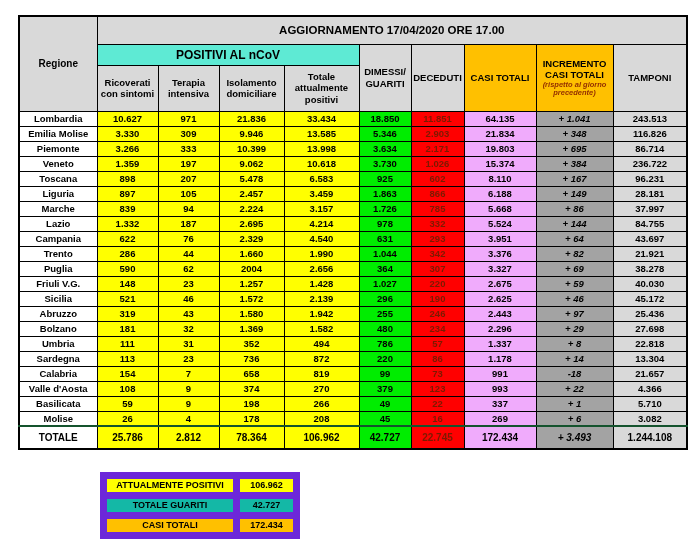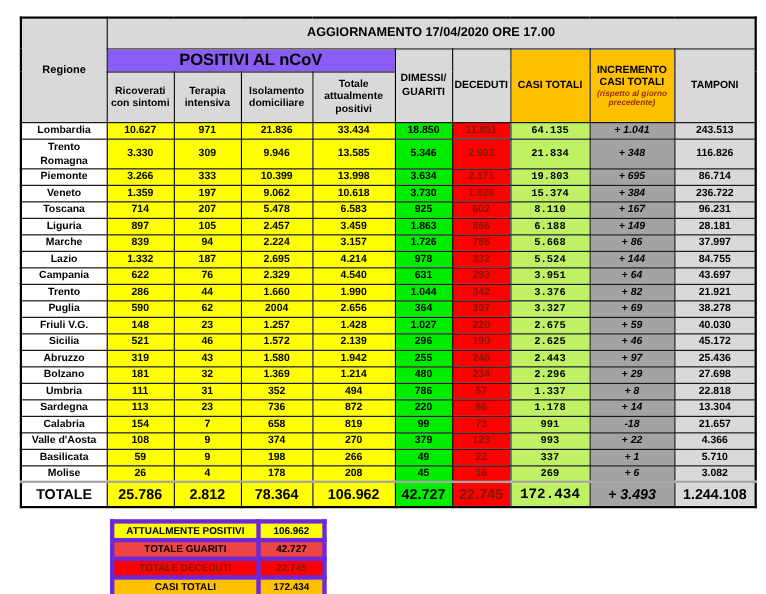--- a/index.html
+++ b/index.html
@@ -36,22 +36,22 @@
     color: #000;
   }
   th.region-head {
     background: #d9d9d9;
     font-size: 10px;
     font-weight: bold;
     border-right: 2px solid #000;
   }
   th.group {
     height: 21px;
-    background: #8b5cf6;
-    font-size: 15px;
+    background: #5eead4;
+    font-size: 12px;
     font-weight: bold;
   }
   tr.colheads th { height: 46px; }
   th.subhead {
     background: #d9d9d9;
     font-size: 9.5px;
     font-weight: bold;
     line-height: 11.5px;
   }
   th.subhead.orange { background: #ffc000; }
@@ -68,49 +68,49 @@
   tbody td {
     font-size: 9.5px;
     font-weight: bold;
     color: #000;
     line-height: 13px;
   }
   td.region { background: #ffffff; border-right: 2px solid #000; }
   td.c-yellow { background: #ffff00; }
   td.c-green  { background: #00ed00; }
   td.c-red    { background: #ff0000; color: #7b1a00; }
-  td.c-orange { background: #bef264; font-family: Liberation Mono, monospace; }
+  td.c-orange { background: #f0abfc; }
   td.c-incr   { background: #a3a3a3; font-style: italic; }
   td.c-gray   { background: #d9d9d9; }
   tbody tr.total { height: 23px; }
   tbody tr.total td {
-    border-top: 2px solid #a3a3a3;
-    font-size: 13px;
+    border-top: 2px solid #14532d;
+    font-size: 10px;
   }
   table.summary {
     position: absolute;
     left: 100px;
     top: 472px;
     border-collapse: collapse;
     table-layout: fixed;
     border: 2px solid #000;
   }
   table.summary td {
-    border: 4px solid #6d28d9;
+    border: 7px solid #6d28d9;
     height: 14px;
     font-size: 9px;
     font-weight: bold;
     text-align: center;
     vertical-align: middle;
     color: #000;
   }
   table.summary td.lbl { width: 133px; }
   table.summary td.val { width: 60px; }
   table.summary td.s-yellow { background: #ffff00; }
-  table.summary td.s-green  { background: #ef4444; }
+  table.summary td.s-green  { background: #14b8a6; }
   table.summary td.s-red    { background: #ff0000; color: #7b1a00; }
   table.summary td.s-orange { background: #ffc000; }
 </style>
 </head>
 <body>
 
 <div class="page">
 
   <table class="main">
     <colgroup>
@@ -155,21 +155,21 @@
           <td class="c-yellow">971</td>
           <td class="c-yellow">21.836</td>
           <td class="c-yellow">33.434</td>
           <td class="c-green">18.850</td>
           <td class="c-red">11.851</td>
           <td class="c-orange">64.135</td>
           <td class="c-incr">+ 1.041</td>
           <td class="c-gray">243.513</td>
         </tr>
         <tr>
-          <td class="region">Trento Romagna</td>
+          <td class="region">Emilia Molise</td>
           <td class="c-yellow">3.330</td>
           <td class="c-yellow">309</td>
           <td class="c-yellow">9.946</td>
           <td class="c-yellow">13.585</td>
           <td class="c-green">5.346</td>
           <td class="c-red">2.903</td>
           <td class="c-orange">21.834</td>
           <td class="c-incr">+ 348</td>
           <td class="c-gray">116.826</td>
         </tr>
@@ -192,21 +192,21 @@
           <td class="c-yellow">9.062</td>
           <td class="c-yellow">10.618</td>
           <td class="c-green">3.730</td>
           <td class="c-red">1.026</td>
           <td class="c-orange">15.374</td>
           <td class="c-incr">+ 384</td>
           <td class="c-gray">236.722</td>
         </tr>
         <tr>
           <td class="region">Toscana</td>
-          <td class="c-yellow">714</td>
+          <td class="c-yellow">898</td>
           <td class="c-yellow">207</td>
           <td class="c-yellow">5.478</td>
           <td class="c-yellow">6.583</td>
           <td class="c-green">925</td>
           <td class="c-red">602</td>
           <td class="c-orange">8.110</td>
           <td class="c-incr">+ 167</td>
           <td class="c-gray">96.231</td>
         </tr>
         <tr>
@@ -315,21 +315,21 @@
           <td class="c-red">246</td>
           <td class="c-orange">2.443</td>
           <td class="c-incr">+ 97</td>
           <td class="c-gray">25.436</td>
         </tr>
         <tr>
           <td class="region">Bolzano</td>
           <td class="c-yellow">181</td>
           <td class="c-yellow">32</td>
           <td class="c-yellow">1.369</td>
-          <td class="c-yellow">1.214</td>
+          <td class="c-yellow">1.582</td>
           <td class="c-green">480</td>
           <td class="c-red">234</td>
           <td class="c-orange">2.296</td>
           <td class="c-incr">+ 29</td>
           <td class="c-gray">27.698</td>
         </tr>
         <tr>
           <td class="region">Umbria</td>
           <td class="c-yellow">111</td>
           <td class="c-yellow">31</td>
@@ -420,23 +420,19 @@
     <tbody>
         <tr>
           <td class="lbl s-yellow">ATTUALMENTE POSITIVI</td>
           <td class="val s-yellow">106.962</td>
         </tr>
         <tr>
           <td class="lbl s-green">TOTALE GUARITI</td>
           <td class="val s-green">42.727</td>
         </tr>
         <tr>
-          <td class="lbl s-red">TOTALE DECEDUTI</td>
-          <td class="val s-red">22.745</td>
-        </tr>
-        <tr>
           <td class="lbl s-orange">CASI TOTALI</td>
           <td class="val s-orange">172.434</td>
         </tr>
       </tbody>
   </table>
 
 </div>
 
 </body></html>

